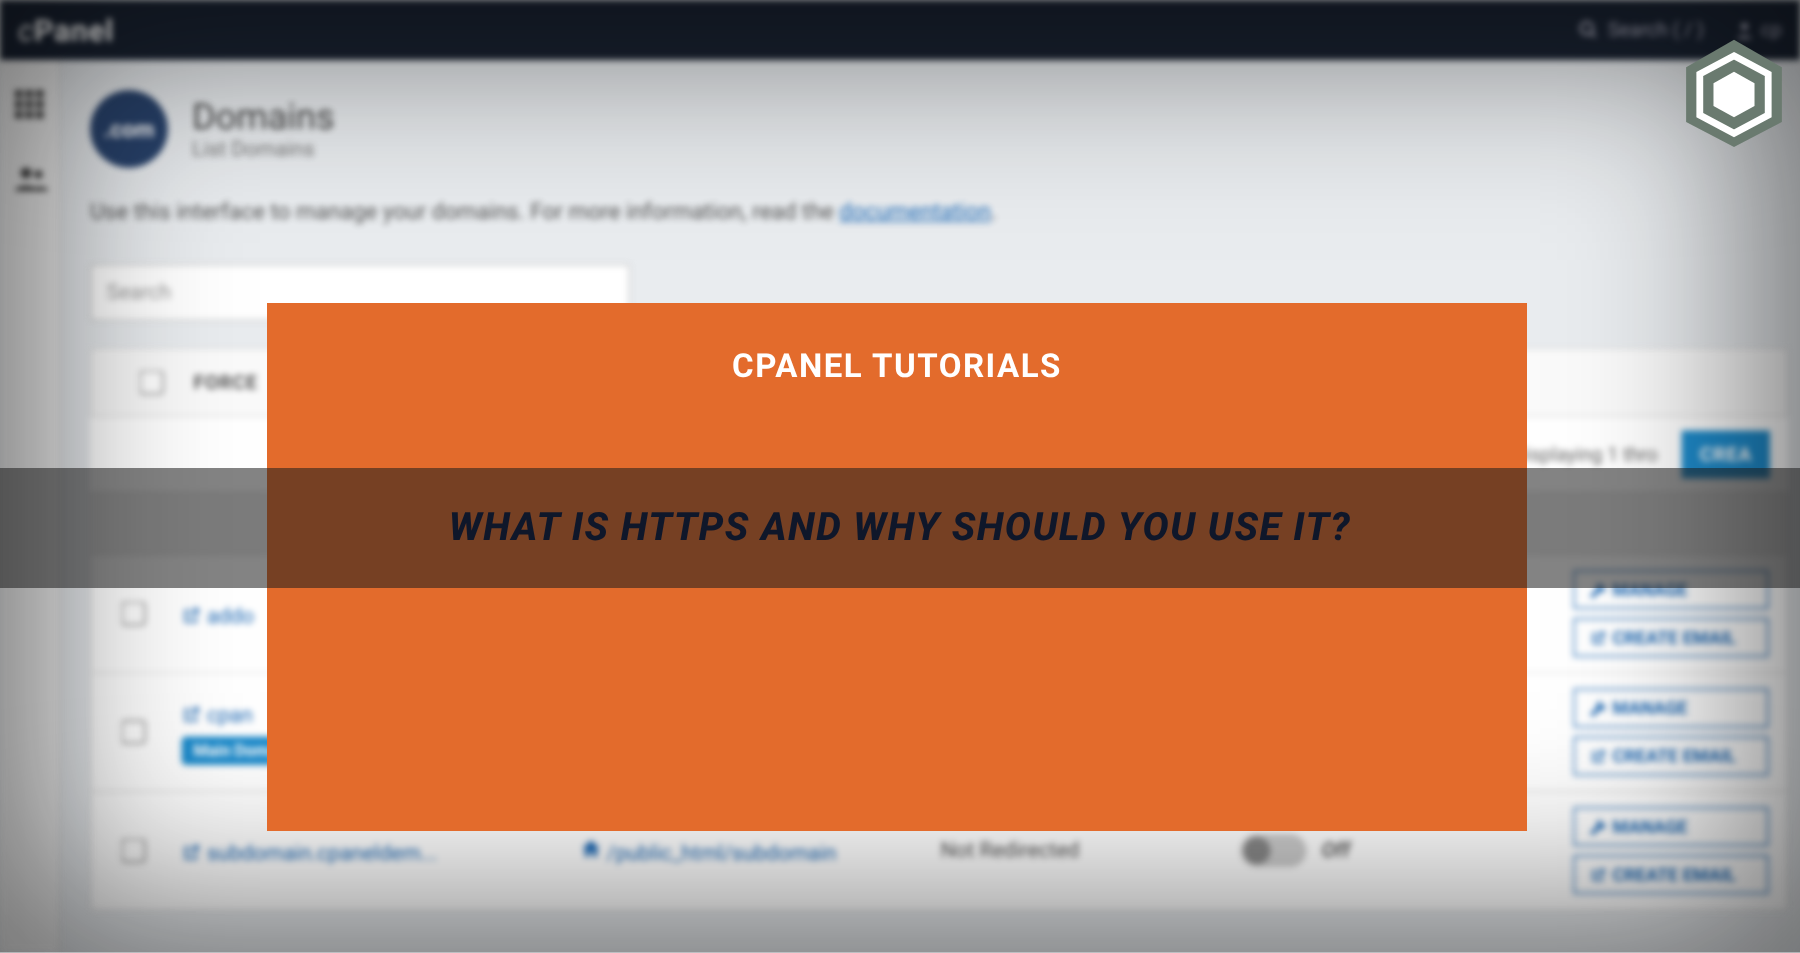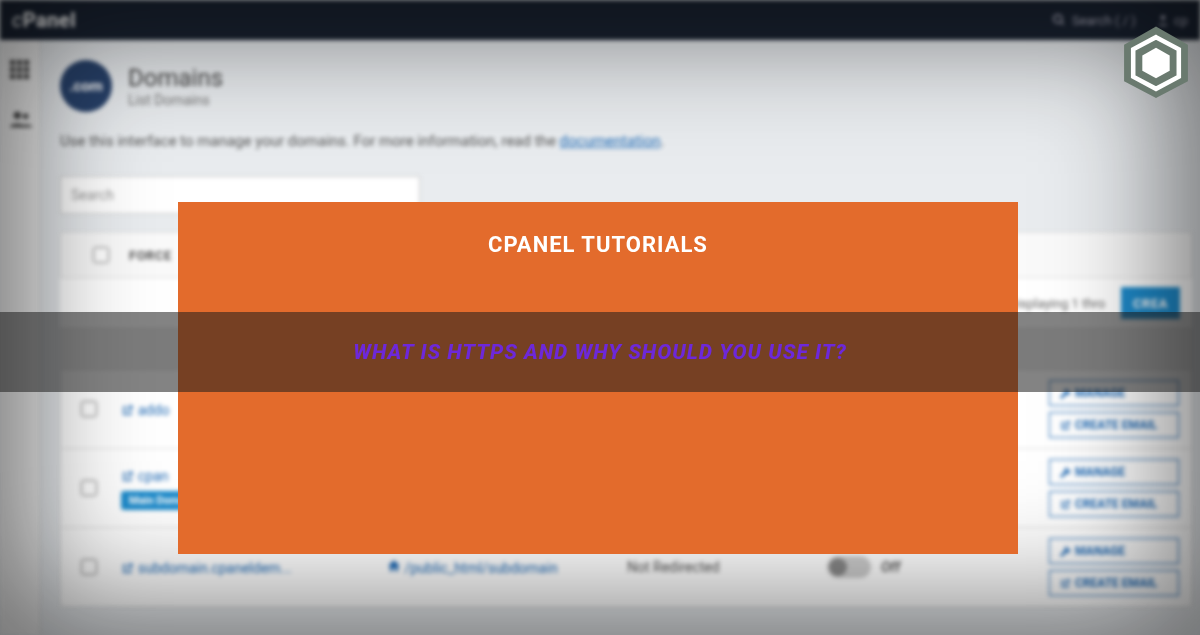--- a/index.html
+++ b/index.html
@@ -42,21 +42,21 @@
 .toggle::after{content:"";position:absolute;left:2px;top:2px;width:18px;height:18px;background:#888;border-radius:50%}
 .toggle-label{font-style:italic;font-weight:700;color:#666;font-size:14px}
 .action-btn{border:1px solid #1f6ab5;color:#1f6ab5;background:#fff;height:26px;padding:0 10px;font-size:12px;font-weight:700;display:flex;align-items:center;gap:4px;width:130px;justify-content:flex-start}
 input[type=checkbox]{width:16px;height:16px}
 
 
 .overlay-orange{position:absolute;left:178px;top:202px;width:840px;height:352px;background:#e36b2c;z-index:10;display:flex;flex-direction:column;align-items:center;justify-content:flex-start;padding-top:30px;color:#fff;text-align:center;letter-spacing:1px}
 .ov-kicker{font-size:22px;font-weight:700;margin-bottom:20px}
 .ov-big{font-size:84px;font-weight:800;line-height:.95;letter-spacing:2px}
 .overlay-bar{position:absolute;left:0;right:0;top:312px;height:80px;background:rgba(30,30,30,.55);z-index:20;display:flex;align-items:center;justify-content:center}
-.overlay-bar-text{color:#6d28d9;font-size:21px;font-weight:800;font-style:italic;letter-spacing:1px;text-align:center}
+.overlay-bar-text{color:#0f172a;font-size:26px;font-weight:800;font-style:italic;letter-spacing:1px;text-align:center}
 .corner-logo{position:absolute;top:22px;right:6px;z-index:30}
 .vignette{position:absolute;inset:0;box-shadow:inset 0 0 120px 30px rgba(0,0,0,.55);z-index:8;pointer-events:none}
 </style>
 </head>
 <body>
 
 <div class="bg-blur">
 
 <div class="topbar">
   <div class="brand"><span>c</span><b>Panel</b></div>

